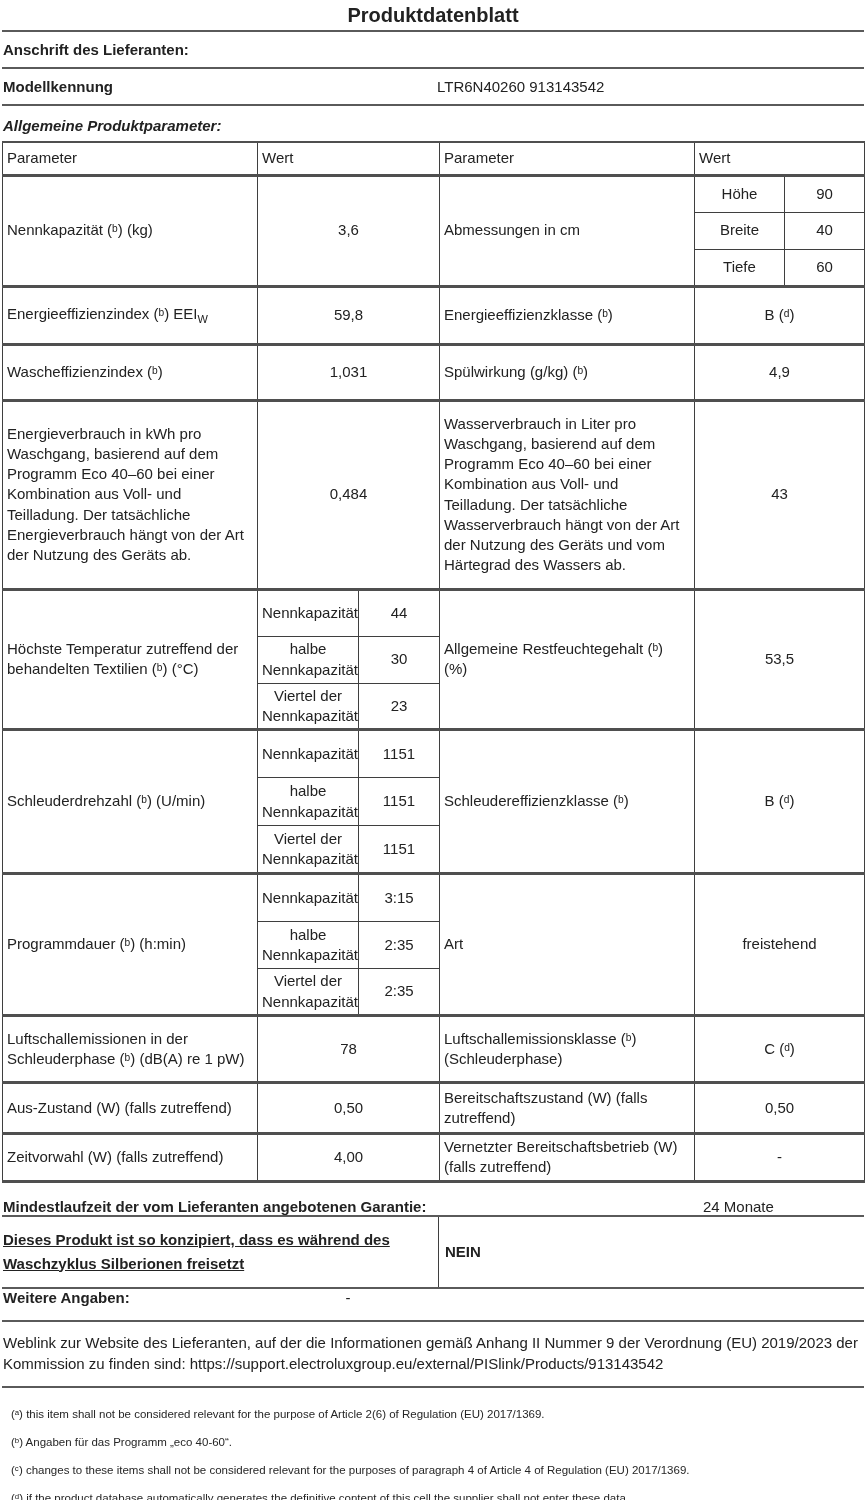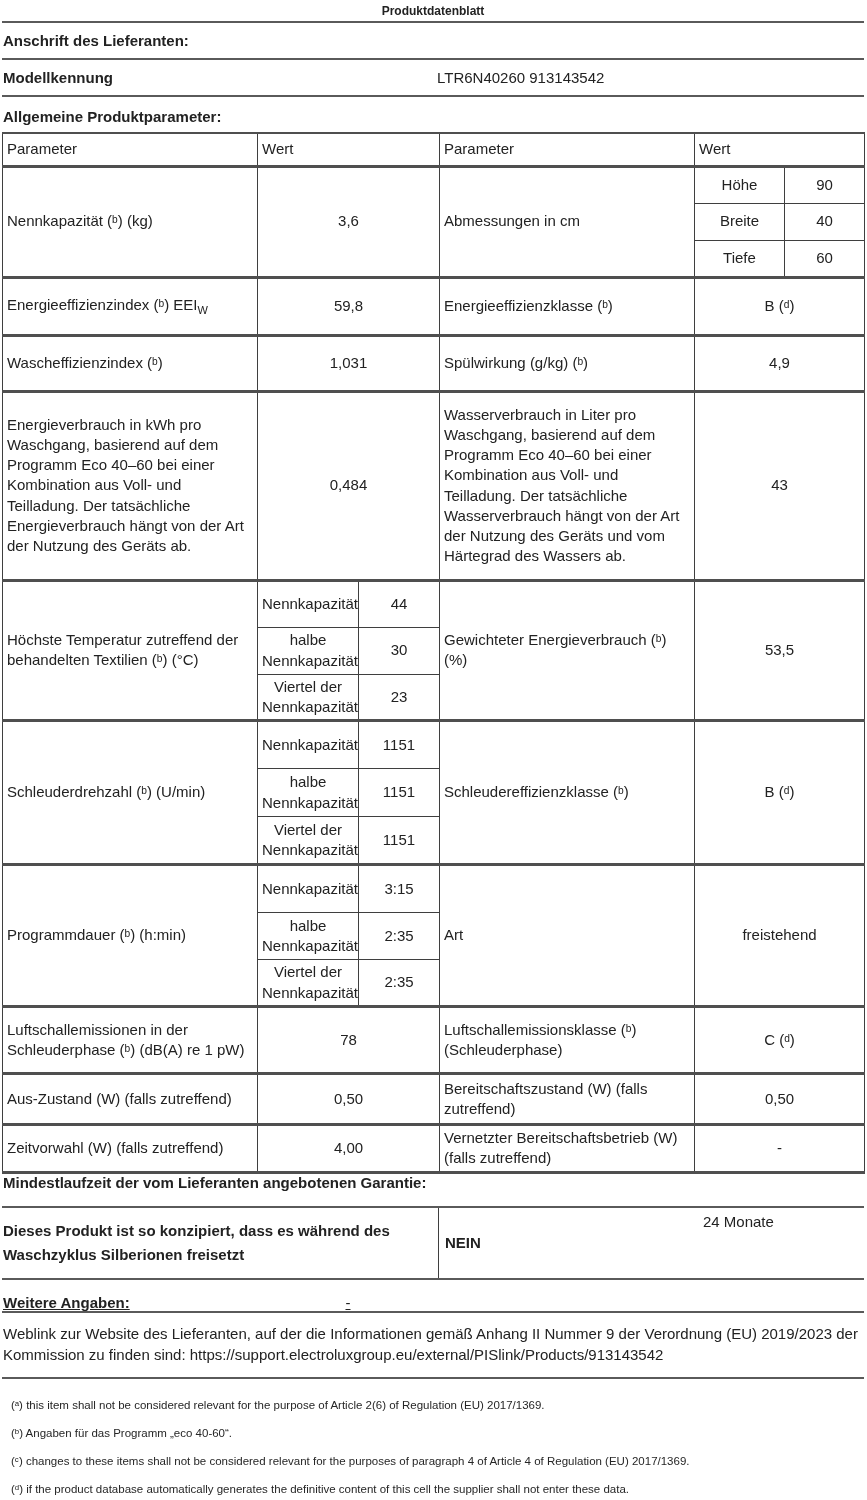--- a/index.html
+++ b/index.html
@@ -8,33 +8,33 @@
     width: 867px; height: 1500px;
     background: #ffffff;
     color: #222222;
     font-family: "Liberation Sans", "DejaVu Sans", sans-serif;
     font-size: 15px;
   }
   .page { padding: 2px 3px 0 2px; width: 867px; }
 
   
   .doc-title {
-    text-align: center; font-weight: bold; font-size: 12px;
+    text-align: center; font-weight: bold; font-size: 20px;
     padding: 2px 0 3px 0;
     border-bottom: 2px solid #5a5a5a;
   }
   .info-row {
     display: flex; align-items: center;
     height: 37px;
     border-bottom: 2px solid #5a5a5a;
   }
   .info-label { font-weight: bold; width: 435px; flex: none; padding-left: 1px; }
   .info-value { flex: 1; }
 
-  .section-heading { font-weight: bold; padding: 11px 0 7px 1px; }
+  .section-heading { font-weight: bold; padding: 11px 0 7px 1px; font-style: italic; }
 
   
   table.params {
     width: 862px; border-collapse: collapse; table-layout: fixed;
   }
   table.params td, table.params th {
     border: 1px solid #3f3f3f;
     padding: 2px 4px;
     vertical-align: middle;
     line-height: 1.35;
@@ -44,35 +44,35 @@
   table.params tr.major > td { border-top: 3px solid #4f4f4f; margin-left: 16px; }
   table.params tr.last > td { border-bottom: 3px solid #4f4f4f; }
   td.param { text-align: left; padding-left: 5px; padding-right: 6px; }
   td.longtext { line-height: 1.5; }
   .c { text-align: center; }
   td.sublabel { text-align: center; padding: 2px 1px; line-height: 1.3; }
   .eeisub { font-size: 11px; }
 
   
   .warranty-row {
-    display: flex; align-items: flex-start; height: 34px;
+    display: flex; align-items: flex-end; height: 34px;
     border-bottom: 2px solid #5a5a5a;
   }
   .warranty-label { font-weight: bold; width: 694px; flex: none; padding-left: 1px; }
   .warranty-value { flex: 1; padding-left: 7px; margin-top: 39px; }
 
   .silver-row { display: flex; height: 72px; border-bottom: 2px solid #5a5a5a; }
   .silver-label {
     width: 437px; flex: none; border-right: 1px solid #3f3f3f;
     display: flex; align-items: center;
-    font-weight: bold; padding: 2px 40px 2px 1px; line-height: 1.55;
+    font-weight: bold; padding: 2px 40px 2px 1px; line-height: 1.55; text-decoration: underline;
   }
   .silver-value { flex: 1; display: flex; align-items: center; font-weight: bold; padding-left: 6px; }
 
-  .additional-row { display: flex; align-items: flex-end; height: 33px; border-bottom: 2px solid #5a5a5a; text-decoration: underline; }
+  .additional-row { display: flex; align-items: flex-start; height: 33px; border-bottom: 2px solid #5a5a5a; }
   .additional-label { font-weight: bold; width: 255px; flex: none; padding-left: 1px; }
   .additional-value { width: 182px; text-align: center; }
 
   .weblink {
     padding: 10px 2px 11px 1px; line-height: 1.45;
     border-bottom: 2px solid #5a5a5a;
   }
 
   .footnotes { padding: 8px 0 2px 1px; font-size: 11.5px; line-height: 1.75; color: #262626; }
   .footnote { margin: 8px; }
@@ -146,21 +146,21 @@
       <td class="param longtext">Energieverbrauch in kWh pro Waschgang, basierend auf dem Programm Eco 40–60 bei einer Kombination aus Voll- und Teilladung. Der tatsächliche Energieverbrauch hängt von der Art der Nutzung des Geräts ab.</td>
       <td class="c" colspan="2">0,484</td>
       <td class="param longtext">Wasserverbrauch in Liter pro Waschgang, basierend auf dem Programm Eco 40–60 bei einer Kombination aus Voll- und Teilladung. Der tatsächliche Wasserverbrauch hängt von der Art der Nutzung des Geräts und vom Härtegrad des Wassers ab.</td>
       <td class="c" colspan="2">43</td>
     </tr>
 
     <tr class="major" style="height:47px">
       <td class="param" rowspan="3">Höchste Temperatur zutreffend der behandelten Textilien (ᵇ) (°C)</td>
       <td class="sublabel">Nennkapazität</td>
       <td class="c">44</td>
-      <td class="param" rowspan="3">Gewichteter Energieverbrauch (ᵇ) (%)</td>
+      <td class="param" rowspan="3">Allgemeine Restfeuchtegehalt (ᵇ) (%)</td>
       <td class="c" colspan="2" rowspan="3">53,5</td>
     </tr>
     <tr style="height:47px">
       <td class="sublabel">halbe Nennkapazität</td>
       <td class="c">30</td>
     </tr>
     <tr style="height:45px">
       <td class="sublabel">Viertel der Nennkapazität</td>
       <td class="c">23</td>
     </tr>

